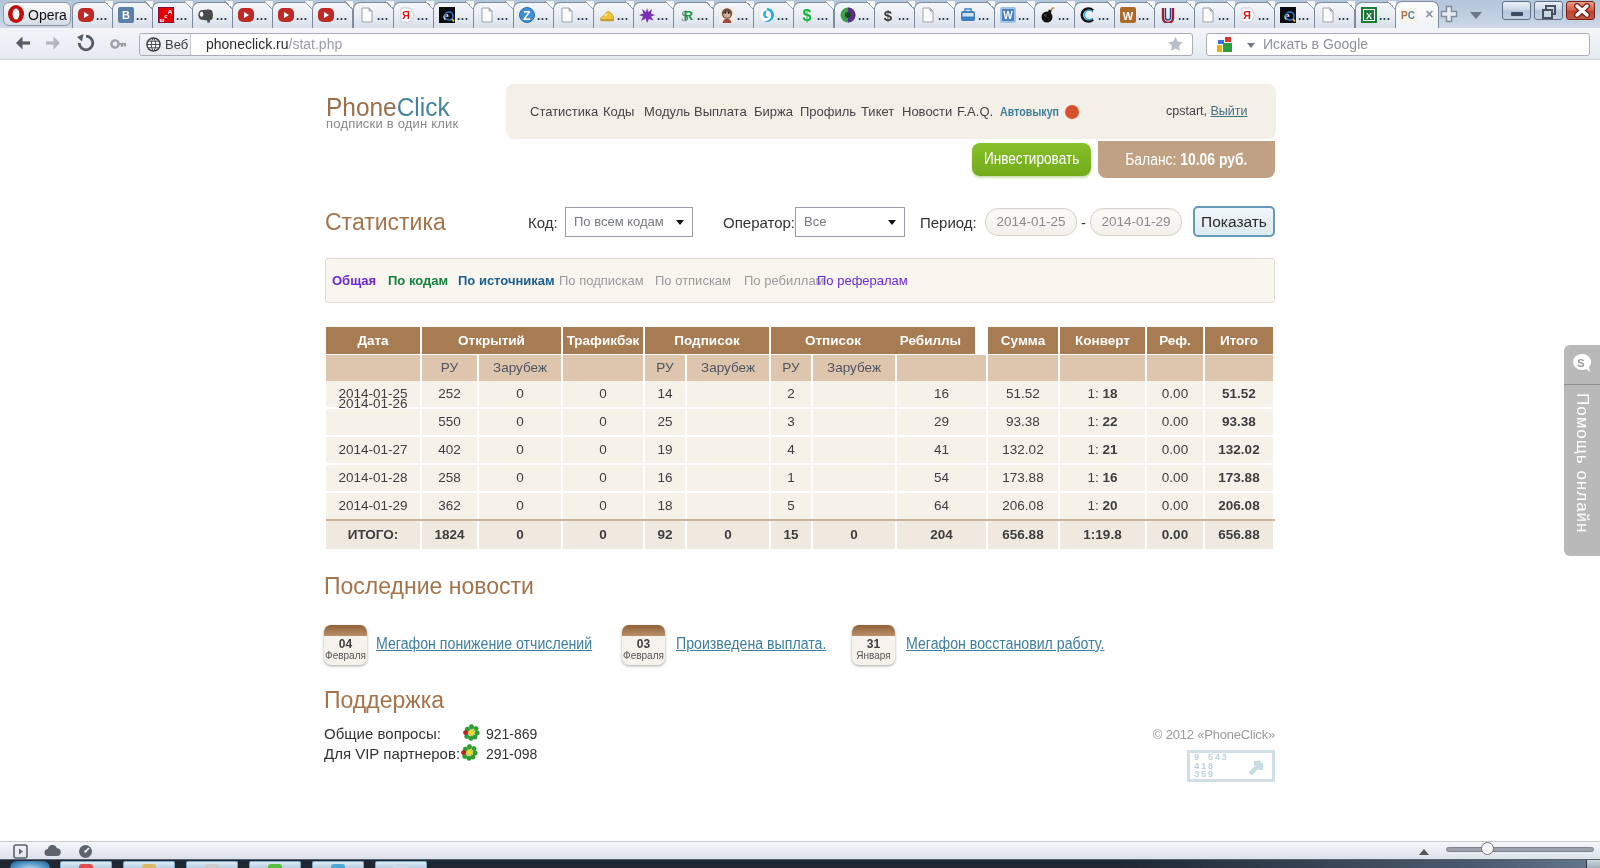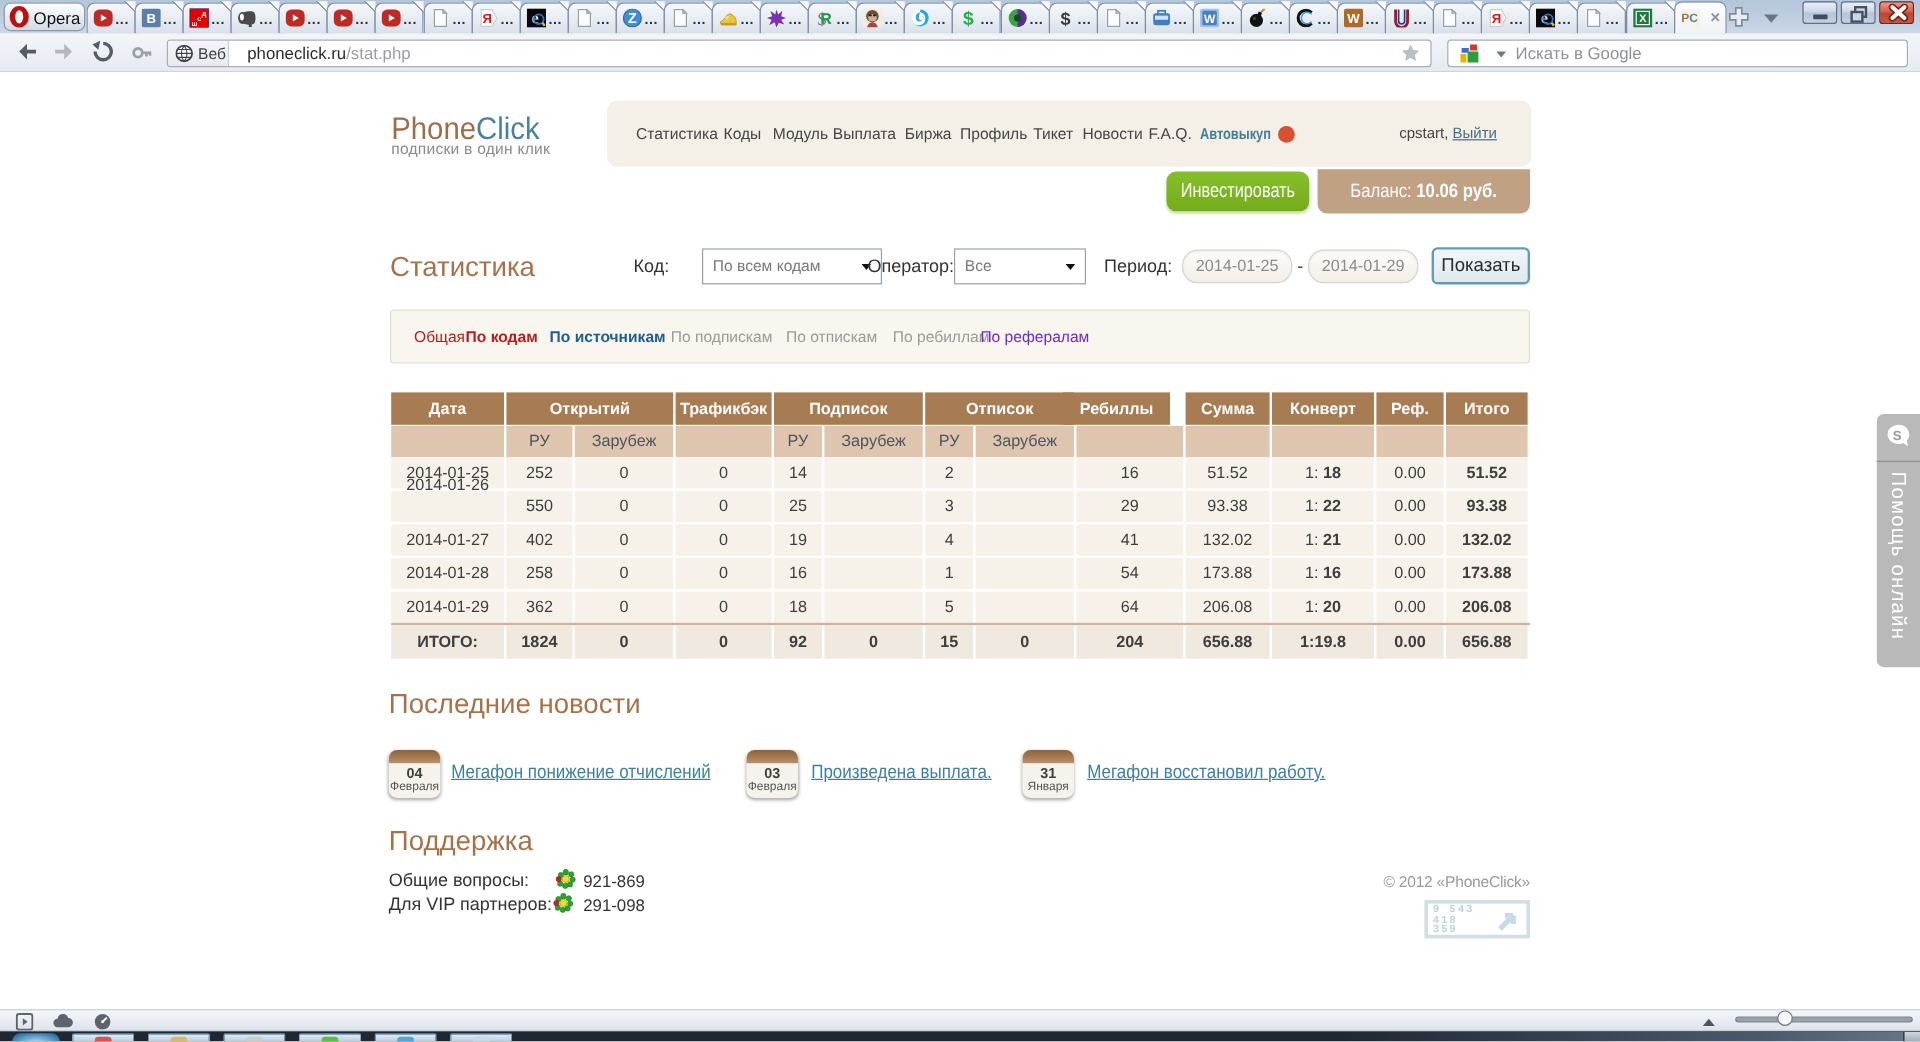--- a/index.html
+++ b/index.html
@@ -488,31 +488,31 @@
 <span class="nvl" style="left:861px">Тикет</span>
 <span class="nvl" style="left:902px">Новости</span>
 <span class="nvl" style="left:957px">F.A.Q.</span>
 <span class="nvl auto" style="left:1000px">Автовыкуп</span>
 <span id="navdot"></span>
 <div id="userbox">cpstart, <a>Выйти</a></div>
 <div id="investbtn"><span>Инвестировать</span></div>
 <div id="balance"><span>Баланс: <b>10.06 руб.</b></span></div>
 <h1 id="h1stat">Статистика</h1>
 <div class="lbl" style="left:528px">Код:</div>
-<div class="sel" style="left:585px;width:150px"><span>По всем кодам</span></div>
+<div class="sel" style="left:565px;width:128px"><span>По всем кодам</span></div>
 <div class="lbl" style="left:723px">Оператор:</div>
 <div class="sel" style="left:795px;width:110px"><span>Все</span></div>
 <div class="lbl" style="left:920px">Период:</div>
 <div class="dateinp" style="left:985px">2014-01-25</div>
 <div class="lbl" style="left:1081px">-</div>
 <div class="dateinp" style="left:1090px">2014-01-29</div>
 <div id="showbtn">Показать</div>
 <div id="tabsbox">
-    <span class="t" style="left:19px;color:#b91c1c;font-weight:normal">Общая</span>
-    <span class="t" style="left:62px;color:#b91c1c;font-weight:bold">По кодам</span>
+    <span class="t" style="left:6px;color:#6d28d9;font-weight:bold">Общая</span>
+    <span class="t" style="left:62px;color:#15803d;font-weight:bold">По кодам</span>
     <span class="t" style="left:132px;color:#1c5e8f;font-weight:bold">По источникам</span>
     <span class="t" style="left:233px;color:#9a9a9a;font-weight:normal">По подпискам</span>
     <span class="t" style="left:329px;color:#9a9a9a;font-weight:normal">По отпискам</span>
     <span class="t" style="left:418px;color:#9a9a9a;font-weight:normal">По ребиллам</span>
     <span class="t" style="left:491px;color:#6d28d9;font-weight:normal">По рефералам</span>
   </div>
 <div id="tbl">
     <div class="hr1" style="left:0px;width:94px">Дата</div>
     <div class="hr1" style="left:96px;width:139px">Открытий</div>
     <div class="hr1" style="left:237px;width:80px">Трафикбэк</div>

